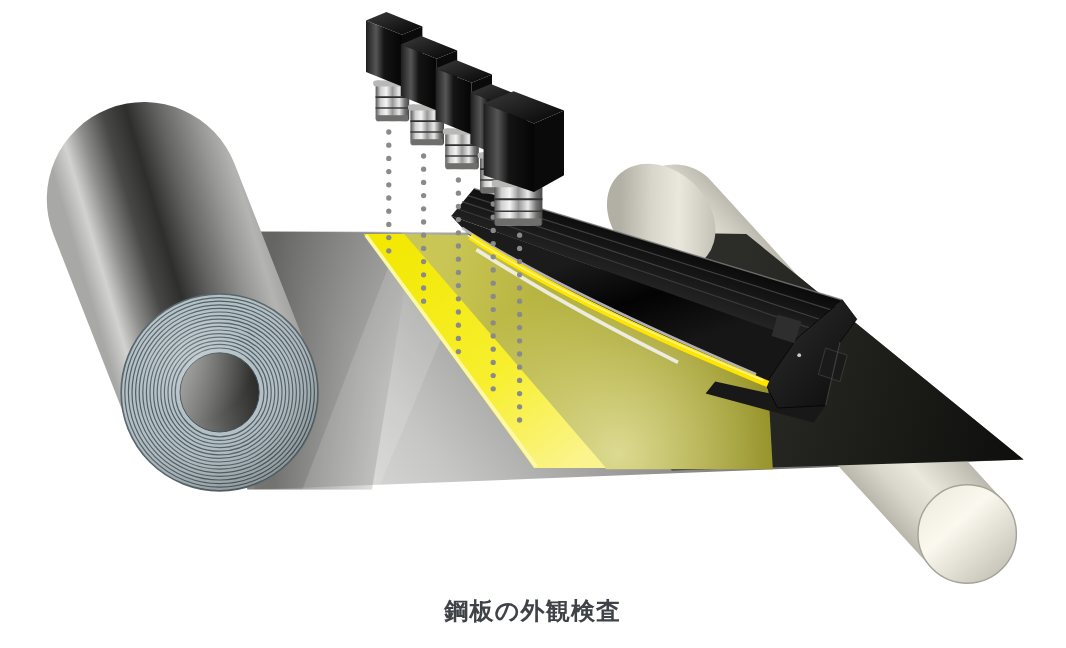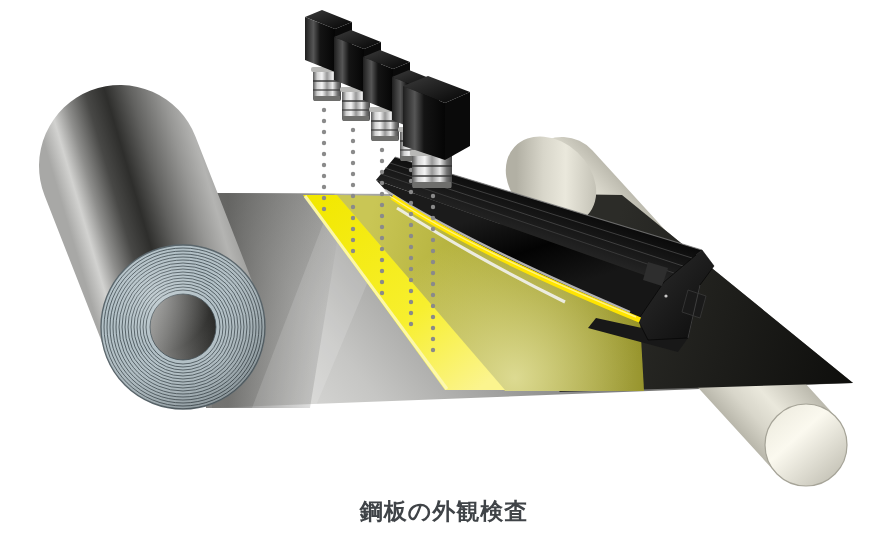--- a/index.html
+++ b/index.html
@@ -1,20 +1,20 @@
 <!DOCTYPE html>
 <html style="--color-background: #ffffff; --color-caption_text: #3f4347; --color-scan_line_yellow: #f4ea00; --color-emission_yellow: #ffe500; --color-glow_olive: #a3a02c; --color-sheet_silver: #d9d9d7; --color-sheet_dark: #161614; --color-coil_ring_blue_gray: #b2c0c6; --color-roller_ivory: #dcdacf; --color-sight_dot_gray: #8a8a8a; --color-camera_black: #141414;"><head>
 <meta charset="utf-8">
 <style>
   html,body{margin:0;padding:0;background:#ffffff;}
   .stage{position:relative;width:888px;height:540px;background:var(--color-background,#fff);overflow:hidden;
          font-family:"Liberation Sans","DejaVu Sans",sans-serif;}
   .stage svg{position:absolute;left:0;top:0;}
   .caption{position:absolute;left:0;right:0;top:496px;text-align:center;
-           font-size:23px;font-weight:bold;letter-spacing:1px;
+           font-size:20px;font-weight:bold;letter-spacing:1px;
            color:var(--color-caption_text,#3f4347);font-family:Liberation Mono, monospace;}
 </style>
 </head>
 <body>
 
 <div class="stage">
 <svg width="888" height="540" viewBox="0 0 888 540">
   <defs>
     <linearGradient id="gSheet" gradientUnits="userSpaceOnUse" x1="212" y1="430" x2="520" y2="185">
       <stop offset="0" stop-color="#eaeae8"></stop>

